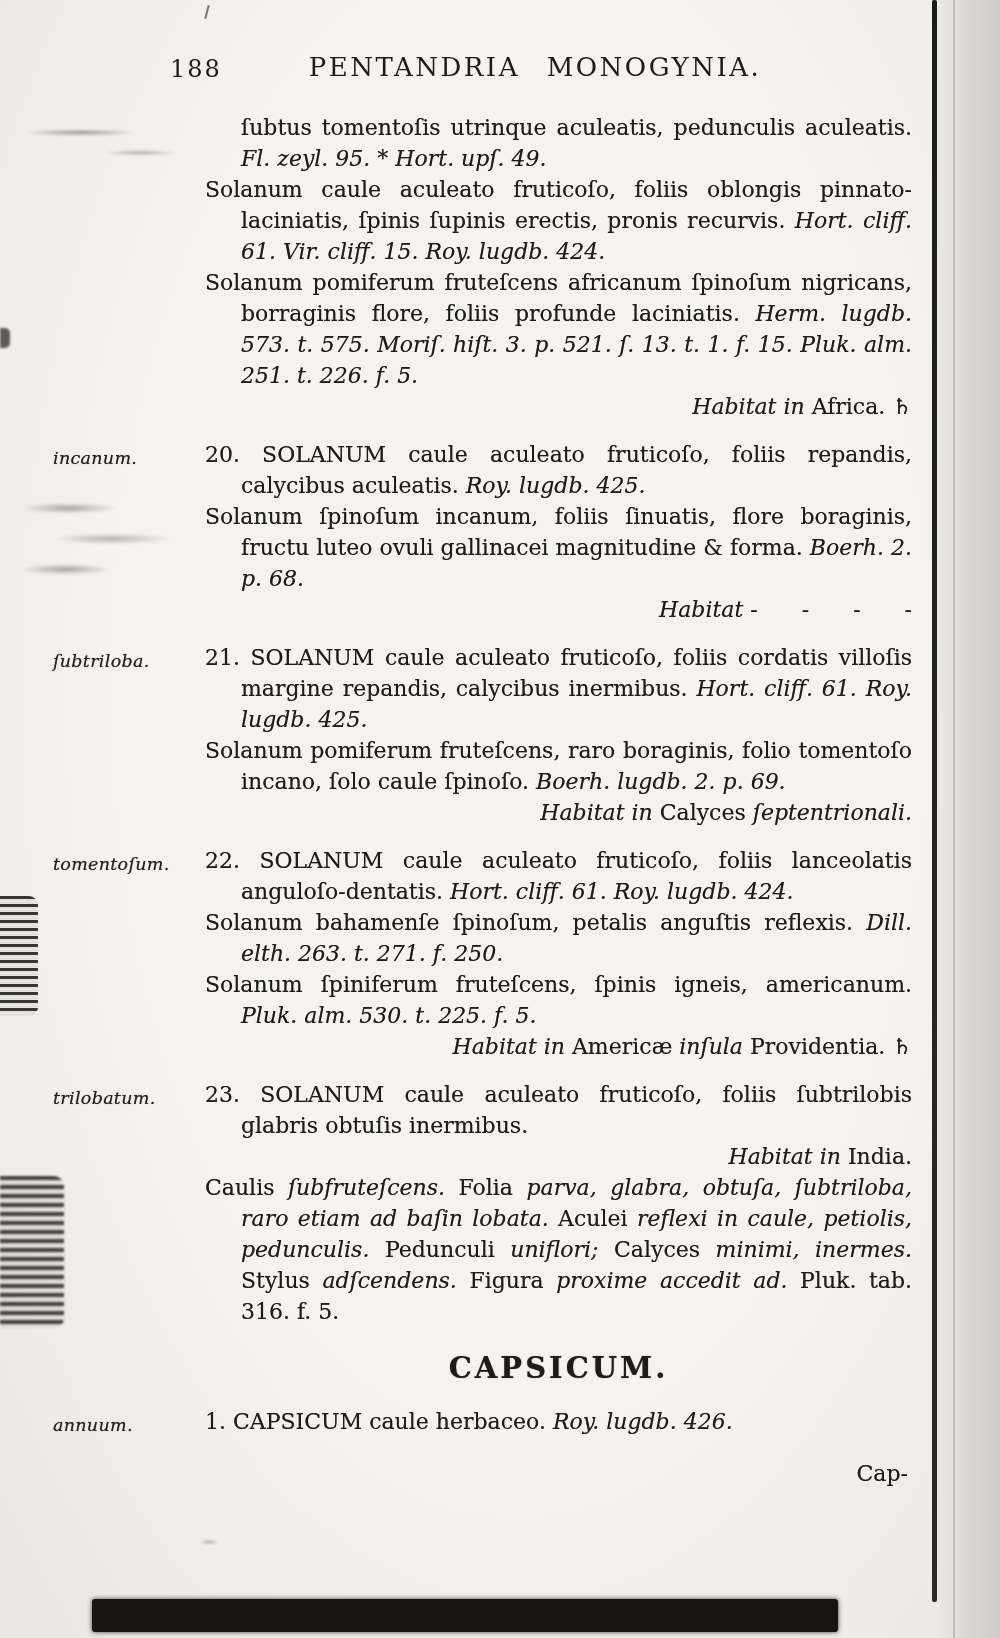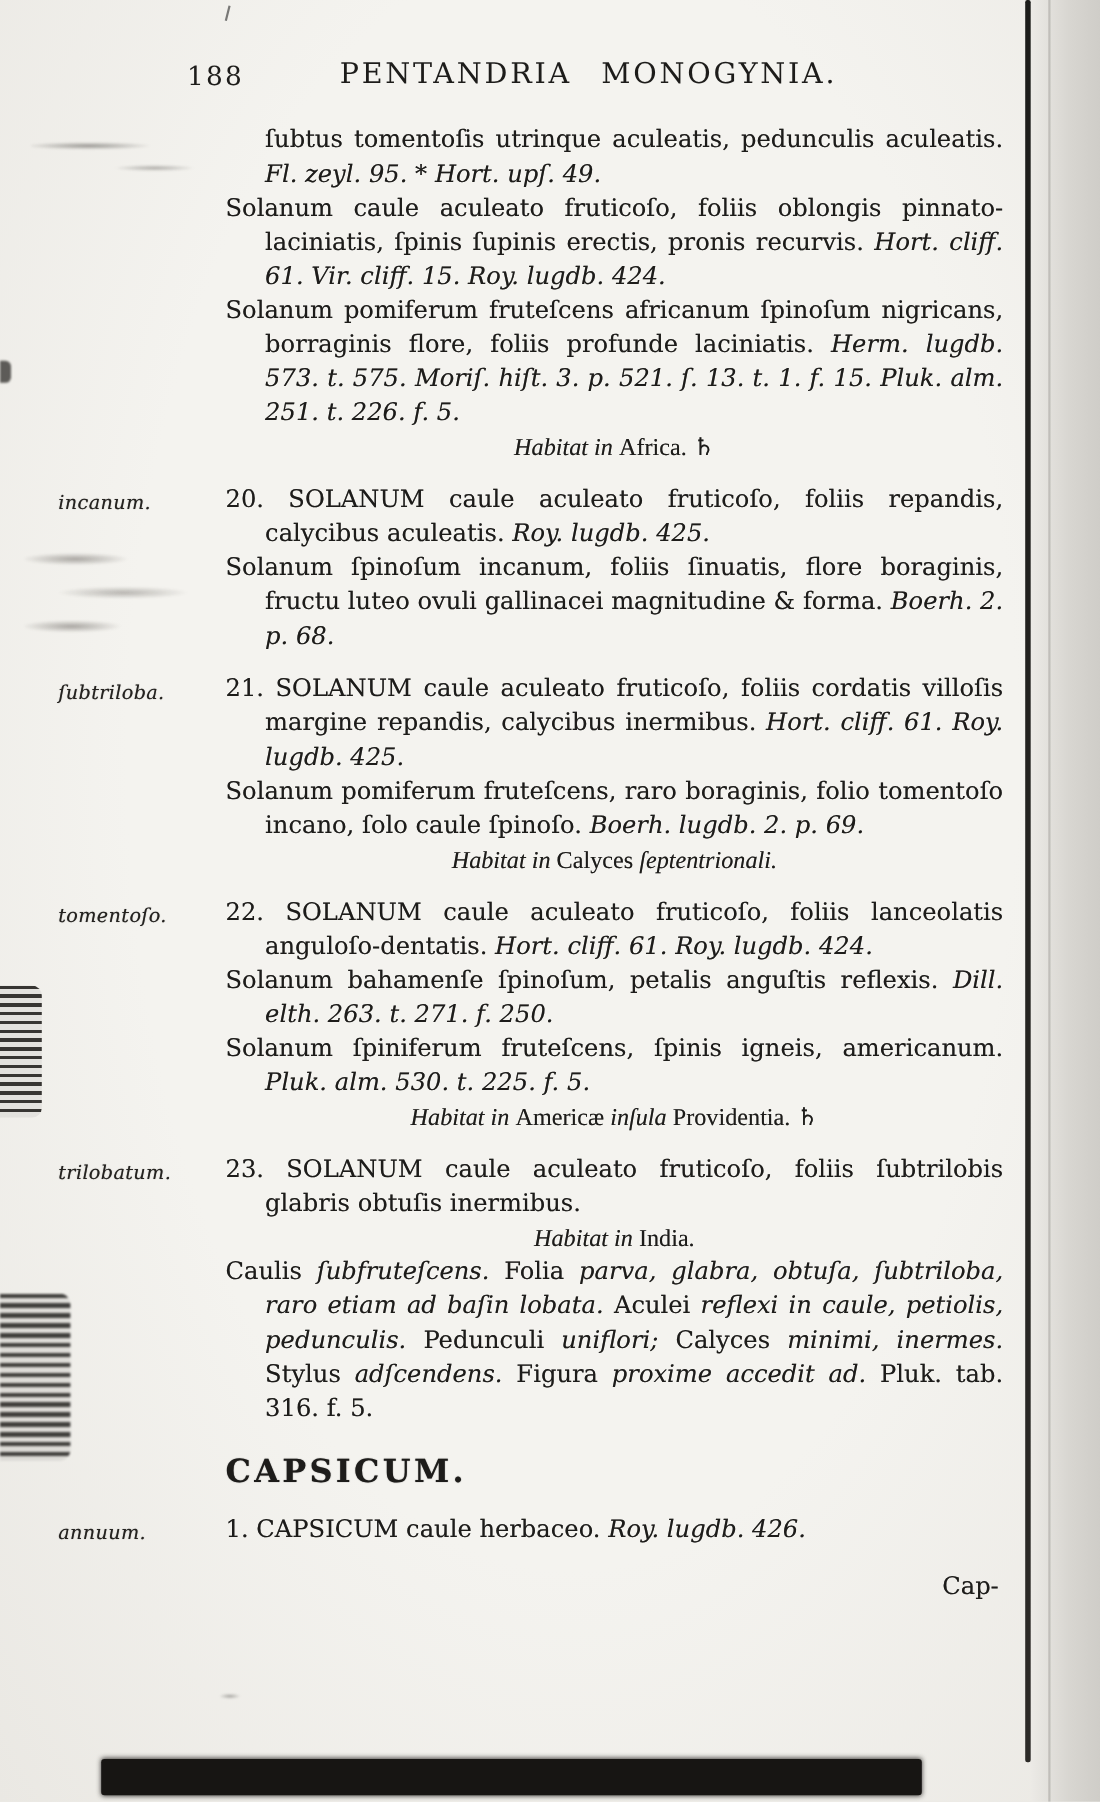--- a/index.html
+++ b/index.html
@@ -24,24 +24,24 @@
   .margin-label {
     position:absolute; left:-152px; top:4px; width:146px;
     font-style:italic; font-size:17.5px; letter-spacing:.3px; color:#24221f;
     text-shadow:0 0 .8px rgba(25,25,25,.6);
   }
   .para {
     text-align:justify; padding-left:36px; text-indent:-36px;
     text-shadow:0 0 .6px rgba(25,25,25,.55);
   }
   .para.cont { text-indent:0; }
-  .para.noj { text-align:center;font-family:Liberation Serif, serif; }
+  .para.noj { text-align:right; }
   .it { font-style:italic; }
   .genus-heading {
-    font-size:29px; font-weight:bold; letter-spacing:3px;
+    text-align:center; font-size:29px; font-weight:bold; letter-spacing:3px;
     margin:26px 0 22px; text-shadow:0 0 1px rgba(25,25,25,.6);
   }
   .catchword { text-align:right; padding-right:4px; margin-top:21px; font-size:22px; text-shadow:0 0 .6px rgba(25,25,25,.55); }
   
   .smudge { position:absolute; pointer-events:none; }
   .s1 { left:28px; top:120px; width:150px; height:42px;
     background:
       radial-gradient(ellipse 55% 12% at 35% 30%, rgba(50,48,44,.45), transparent 70%),
       radial-gradient(ellipse 35% 10% at 75% 78%, rgba(50,48,44,.35), transparent 70%);
     filter:blur(1px); }
@@ -99,31 +99,32 @@
       <p class="para cont"><span>ſubtus tomentoſis utrinque aculeatis, pedunculis aculeatis. </span><span class="it">Fl. zeyl. 95. </span><span>* </span><span class="it">Hort. upſ. 49.</span></p>
       <p class="para"><span>Solanum caule aculeato fruticoſo, foliis oblongis pinnato-laciniatis, ſpinis ſupinis erectis, pronis recurvis. </span><span class="it">Hort. cliff. 61. Vir. cliff. 15. Roy. lugdb. 424.</span></p>
       <p class="para"><span>Solanum pomiferum fruteſcens africanum ſpinoſum nigricans, borraginis flore, foliis profunde laciniatis. </span><span class="it">Herm. lugdb. 573. t. 575. Moriſ. hiſt. 3. p. 521. ſ. 13. t. 1. f. 15. Pluk. alm. 251. t. 226. f. 5.</span></p>
       <p class="para noj"><span class="it">Habitat in </span><span>Africa. ♄</span></p>
     </section>
 
     <section class="block">
       <span class="margin-label">incanum.</span>
       <p class="para"><span>20. SOLANUM caule aculeato fruticoſo, foliis repandis, calycibus aculeatis. </span><span class="it">Roy. lugdb. 425.</span></p>
       <p class="para"><span>Solanum ſpinoſum incanum, foliis ſinuatis, flore boraginis, fructu luteo ovuli gallinacei magnitudine &amp; forma. </span><span class="it">Boerh. 2. p. 68.</span></p>
+      <p class="para noj"><span class="it">Habitat</span><span> -  -  -  -</span></p>
     </section>
 
     <section class="block">
       <span class="margin-label">ſubtriloba.</span>
       <p class="para"><span>21. SOLANUM caule aculeato fruticoſo, foliis cordatis villoſis margine repandis, calycibus inermibus. </span><span class="it">Hort. cliff. 61. Roy. lugdb. 425.</span></p>
       <p class="para"><span>Solanum pomiferum fruteſcens, raro boraginis, folio tomentoſo incano, ſolo caule ſpinoſo. </span><span class="it">Boerh. lugdb. 2. p. 69.</span></p>
       <p class="para noj"><span class="it">Habitat in </span><span>Calyces </span><span class="it">ſeptentrionali.</span></p>
     </section>
 
     <section class="block">
-      <span class="margin-label">tomentoſo.</span>
+      <span class="margin-label">tomentoſum.</span>
       <p class="para"><span>22. SOLANUM caule aculeato fruticoſo, foliis lanceolatis anguloſo-dentatis. </span><span class="it">Hort. cliff. 61. Roy. lugdb. 424.</span></p>
       <p class="para"><span>Solanum bahamenſe ſpinoſum, petalis anguſtis reflexis. </span><span class="it">Dill. elth. 263. t. 271. f. 250.</span></p>
       <p class="para"><span>Solanum ſpiniferum fruteſcens, ſpinis igneis, americanum. </span><span class="it">Pluk. alm. 530. t. 225. f. 5.</span></p>
       <p class="para noj"><span class="it">Habitat in </span><span>Americæ </span><span class="it">inſula </span><span>Providentia. ♄</span></p>
     </section>
 
     <section class="block">
       <span class="margin-label">trilobatum.</span>
       <p class="para"><span>23. SOLANUM caule aculeato fruticoſo, foliis ſubtrilobis glabris obtuſis inermibus.</span></p>
       <p class="para noj"><span class="it">Habitat in </span><span>India.</span></p>

